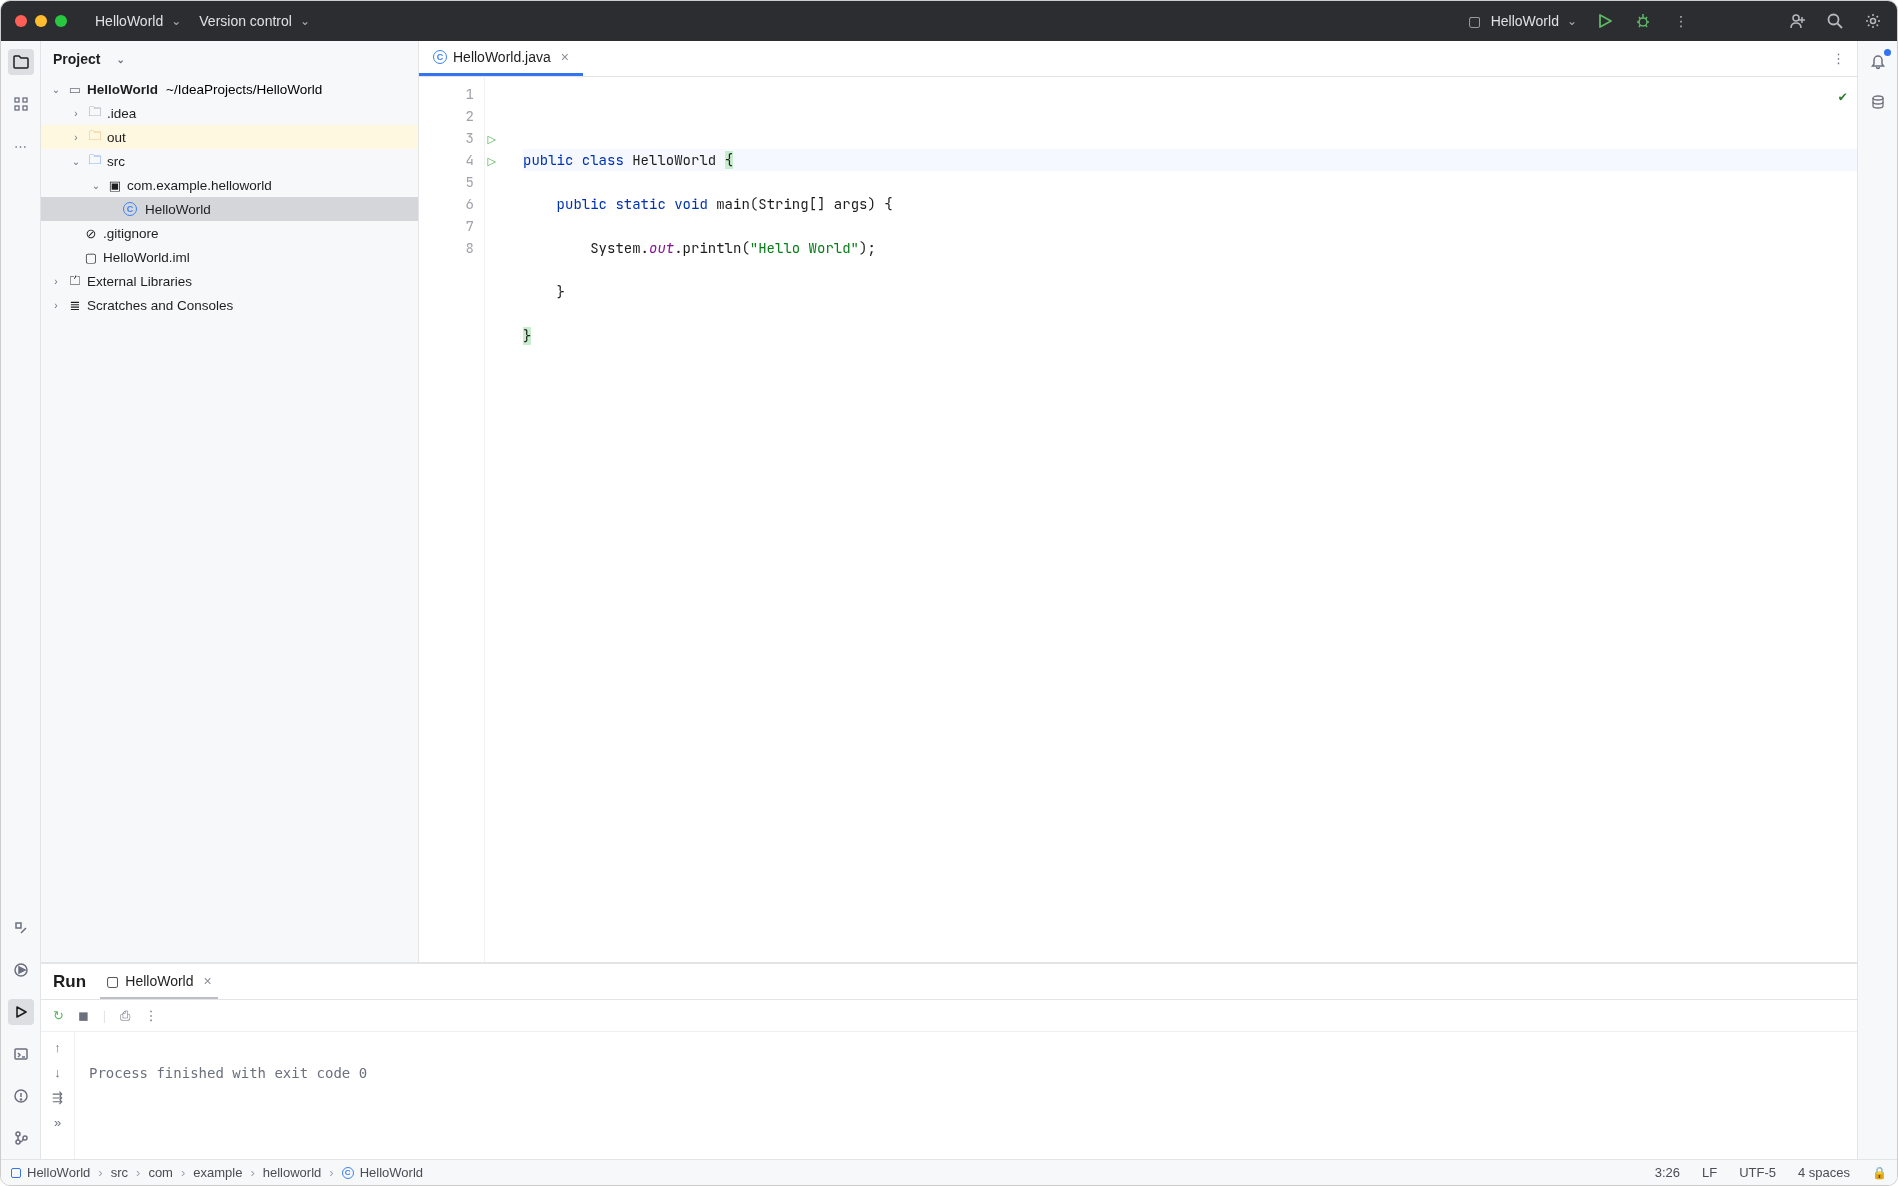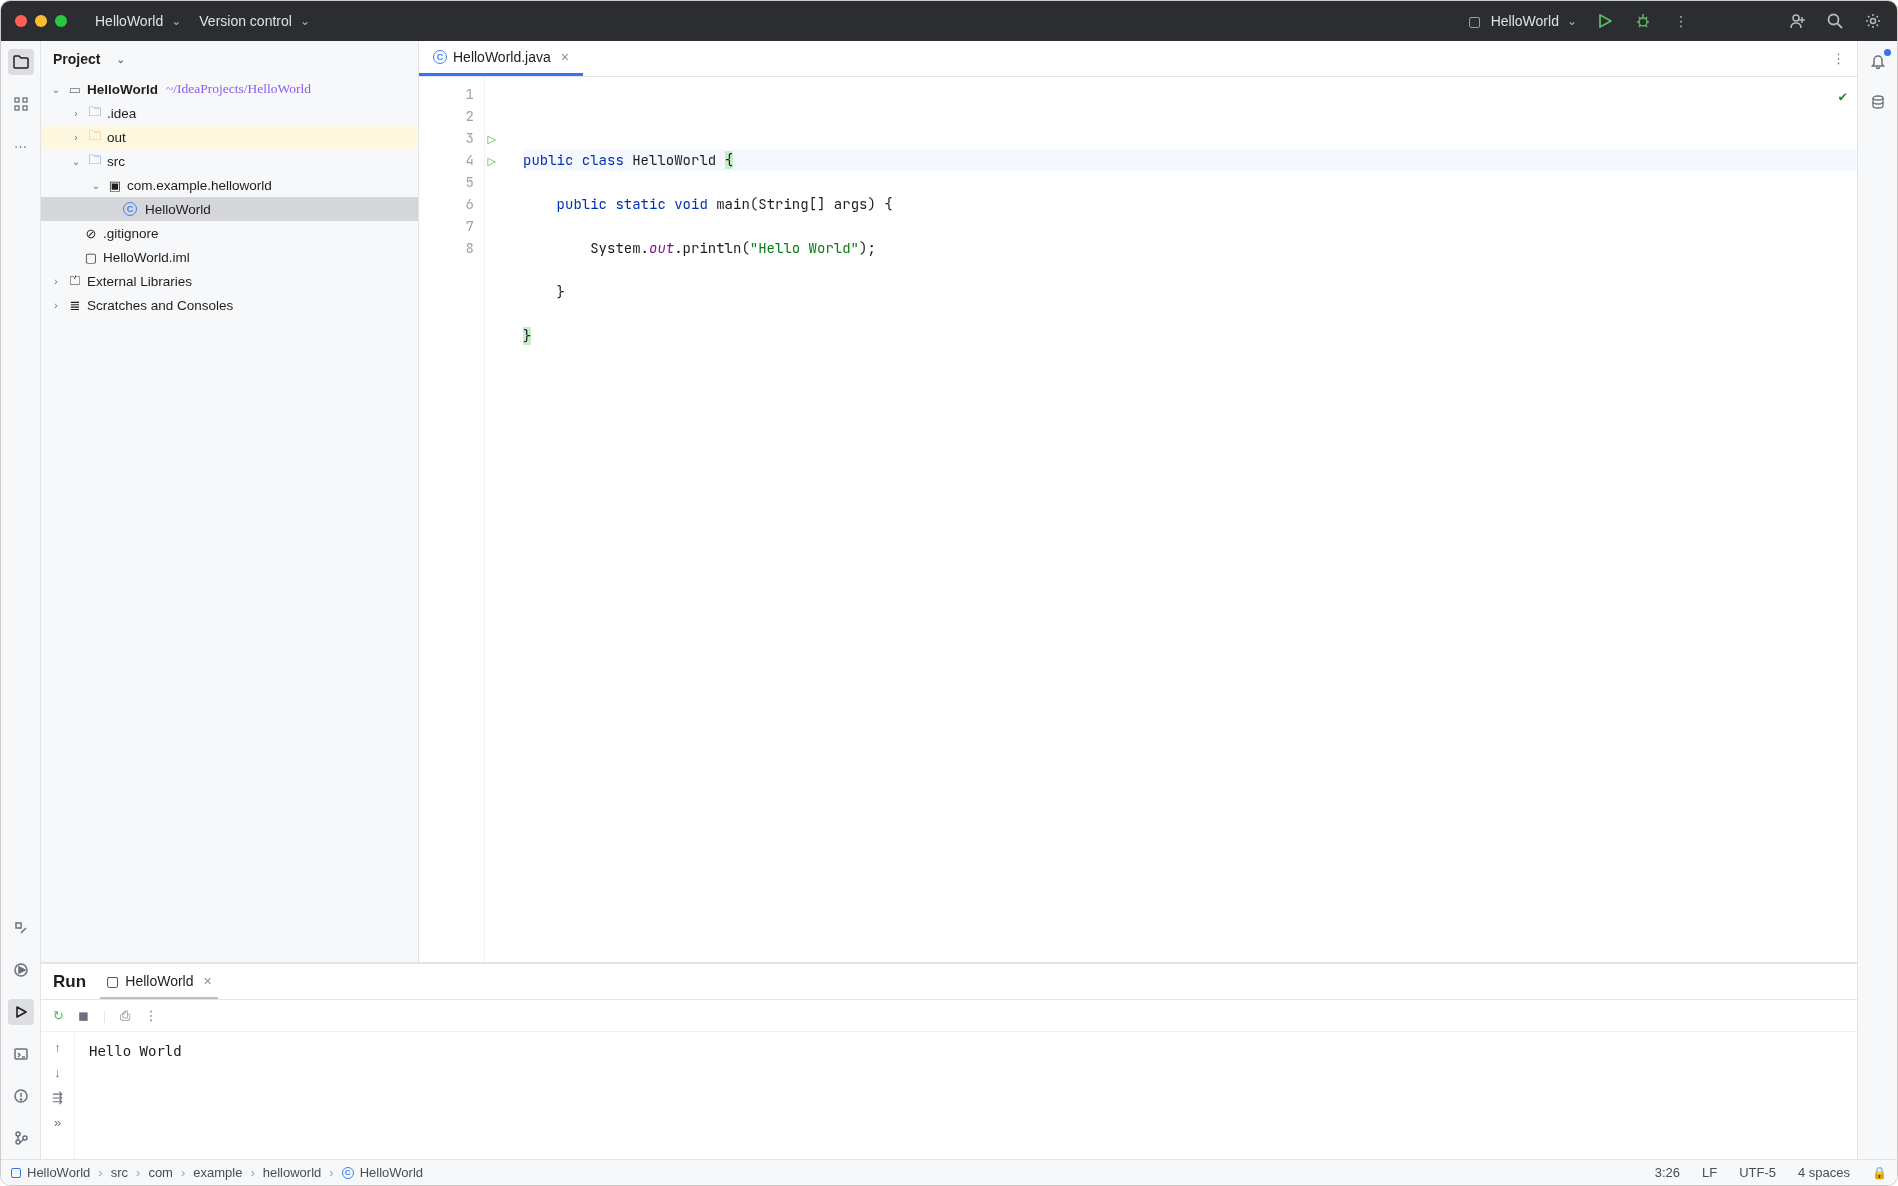--- a/index.html
+++ b/index.html
@@ -31,21 +31,21 @@
 .project { width: 378px; background: #f7f8fa; border-right: 1px solid #e3e4e6; display: flex; flex-direction: column; }
 .project-header { padding: 10px 12px; font-weight: 600; display: flex; align-items: center; gap: 16px; font-size: 14px; }
 .project-tree { flex: 1; overflow: auto; font-size: 13.5px; }
 .tree-row { display: flex; align-items: center; height: 24px; padding-left: 8px; gap: 4px; cursor: pointer; white-space: nowrap; }
 .tree-row.selected { background: #d4d6da; }
 .tree-row.highlight { background: #fff8e1; }
 .tree-arrow { width: 14px; text-align: center; color: #6c707e; font-size: 10px; }
 .tree-icon { width: 16px; text-align: center; font-size: 13px; }
 .tree-label { }
 .tree-label strong { font-weight: 700; }
-.tree-path { color: #8b5cf6; margin-left: 4px; font-family: Liberation Serif, serif; }
+.tree-path { color: #000000; margin-left: 4px; }
 .folder-icon { color: #6c707e; }
 .folder-out { color: #e6994b; }
 .class-icon { width:14px; height:14px; border:1px solid #3b82f6; border-radius:50%; display:inline-flex; align-items:center; justify-content:center; font-size:9px; color:#3b82f6; font-weight:600; }
 
 
 .editor-area { flex: 1; display: flex; flex-direction: column; min-width: 0; position: relative; }
 .editor-tabs { height: 36px; border-bottom: 1px solid #e3e4e6; display: flex; align-items: stretch; }
 .editor-tab { display: flex; align-items: center; gap: 6px; padding: 0 14px; border-bottom: 3px solid #3574f0; font-size: 14px; cursor: pointer; }
 .editor-tab .close::after { content: "×"; color: #8a8f99; margin-left: 4px; }
 .editor-tabs .tab-more { margin-left: auto; padding: 0 12px; display:flex; align-items:center; color:#6c707e; cursor:pointer; }
@@ -322,21 +322,21 @@
           <span class="tb-icon">⋮</span>
         </div>
         <div class="run-body">
           <div class="run-side">
             <span>↑</span>
             <span>↓</span>
             <span>⇶</span>
             <span>»</span>
           </div>
           <div class="run-console">
-            <div>Hello World</div>
+            <div class="exit">Process finished with exit code 0</div>
           </div>
         </div>
       </div>
     </div>
 
     <div class="right-rail">
       <div class="rail-icon">
         <svg width="18" height="18" viewBox="0 0 18 18" fill="none" stroke="#6c707e" stroke-width="1.5">
             <path d="M5 7a4 4 0 018 0v4l1.5 2h-11L5 11z"></path>
             <path d="M7.5 14a1.5 1.5 0 003 0"></path>

